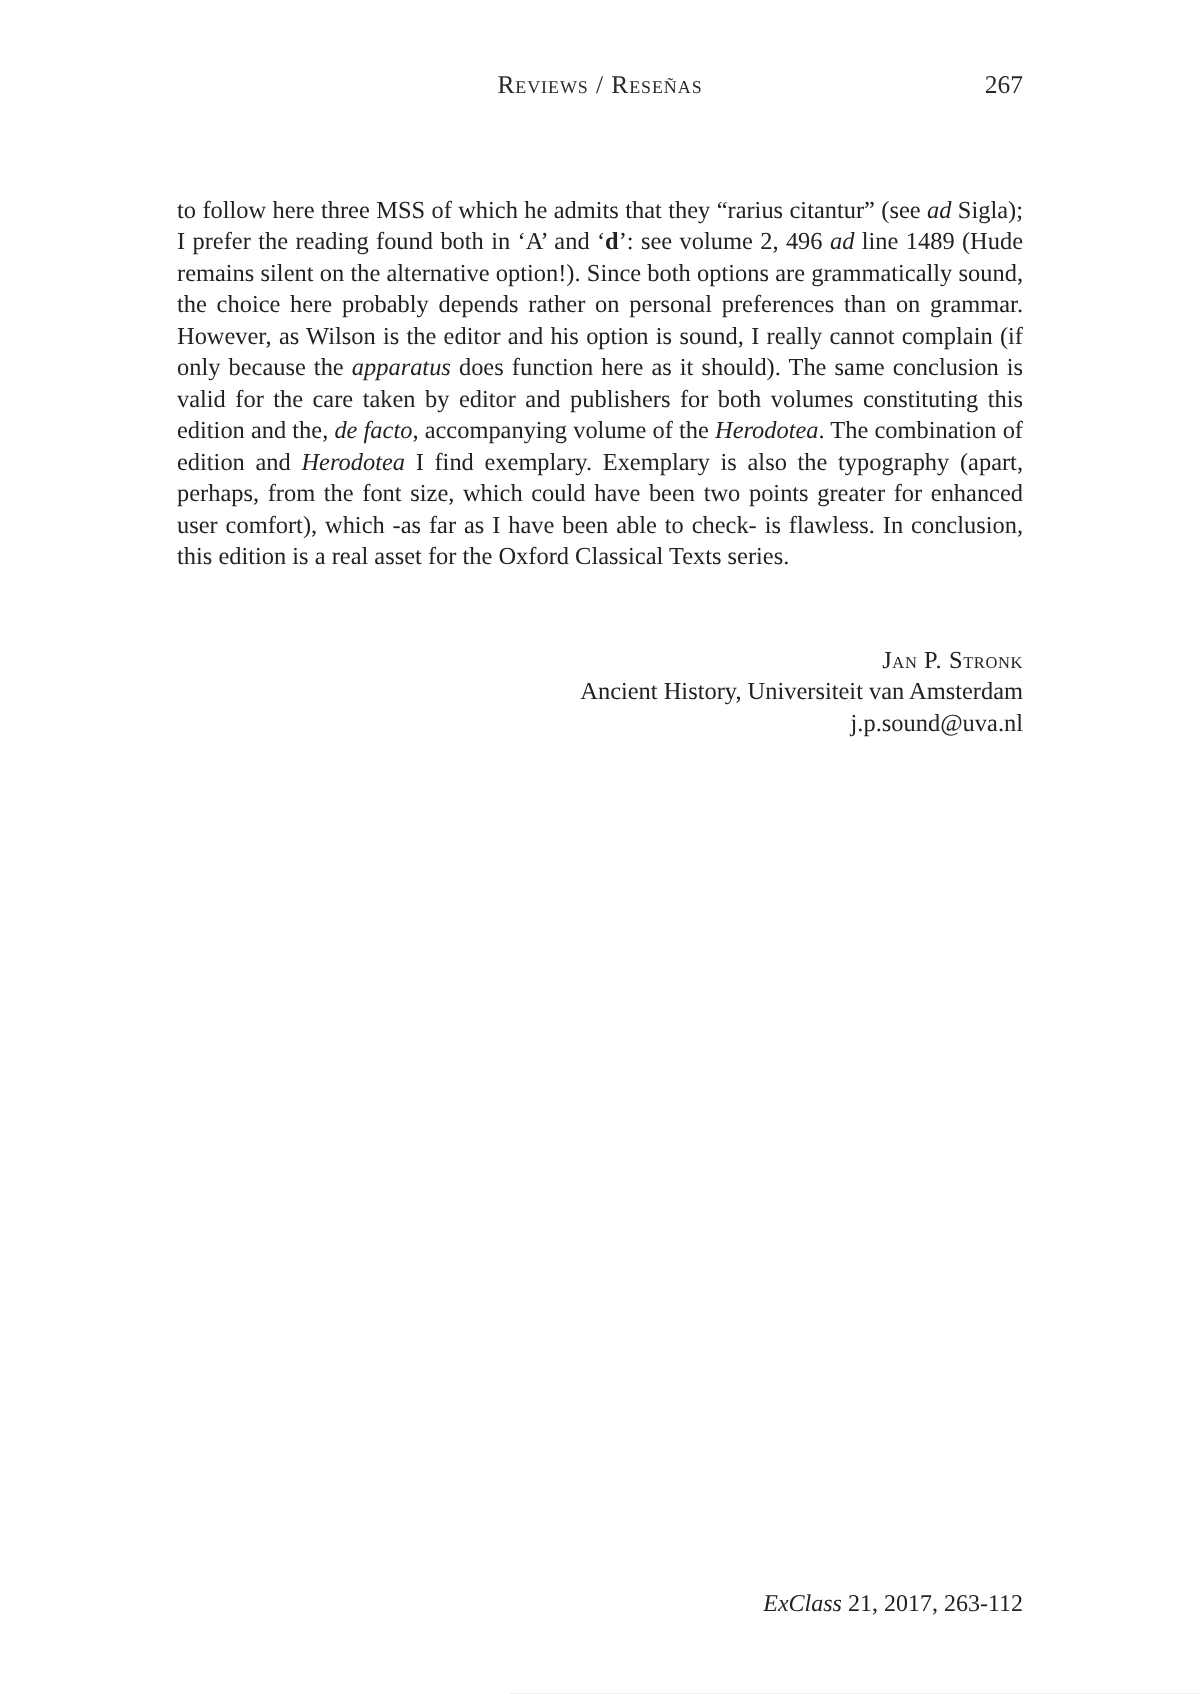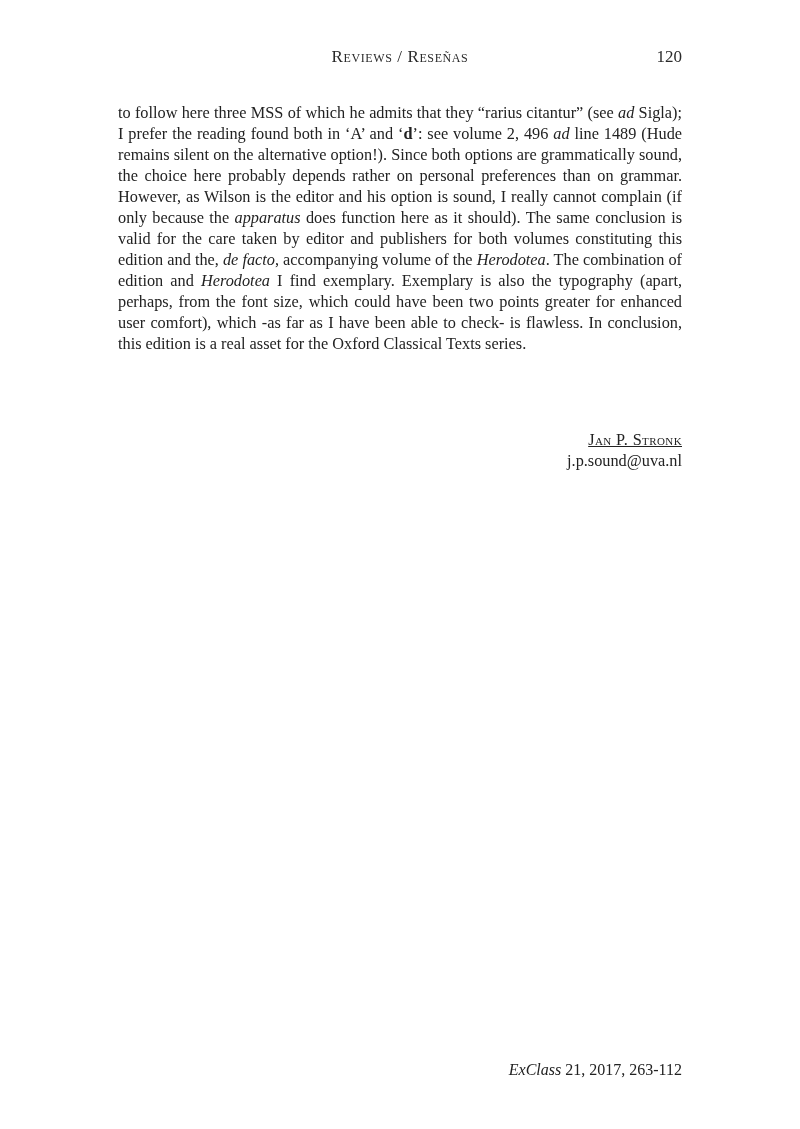--- a/index.html
+++ b/index.html
@@ -34,21 +34,21 @@
     }
     .page-number {
       position: absolute;
       top: 0;
       right: 0;
       font-size: 17px;
       color: #2a2a2a;
     }
     .review-body {
       position: absolute;
-      top: 102px;
+      top: 129px;
       left: 118px;
       width: 564px;
       margin: 0;
       font-size: 16.3px;
       line-height: 21px;
       text-align: justify;
       color: #222222;
     }
     .review-body em { font-style: italic; }
     .review-body strong { font-weight: bold; }
@@ -58,45 +58,45 @@
       left: 118px;
       width: 564px;
       text-align: right;
       font-size: 16.3px;
       line-height: 21px;
       color: #222222;
     }
     .author-name {
       font-variant: small-caps;
       letter-spacing: 0.4px;
-      text-decoration: underline;
     }
     .page-footer {
       position: absolute;
       top: 1061px;
       left: 118px;
       width: 564px;
       text-align: right;
       font-size: 16px;
       color: #222222;
     }
     .page-footer em { font-style: italic; }
   </style>
 </head>
 <body>
 
 <div class="page">
 
   <div class="running-header">
     <span class="running-head-title">Reviews / Reseñas</span>
-    <span class="page-number">120</span>
+    <span class="page-number">267</span>
   </div>
 
   <p class="review-body"><span>to follow here three MSS of which he admits that they “rarius citantur” (see </span><em>ad</em><span> Sigla); I prefer the reading found both in ‘A’ and ‘</span><strong>d</strong><span>’: see volume 2, 496 </span><em>ad</em><span> line 1489 (Hude remains silent on the alternative option!). Since both options are grammatically sound, the choice here probably depends rather on personal preferences than on grammar. However, as Wilson is the editor and his option is sound, I really cannot complain (if only because the </span><em>apparatus</em><span> does function here as it should). The same conclusion is valid for the care taken by editor and publishers for both volumes constituting this edition and the, </span><em>de facto</em><span>, accompanying volume of the </span><em>Herodotea</em><span>. The combination of edition and </span><em>Herodotea</em><span> I find exemplary. Exemplary is also the typography (apart, perhaps, from the font size, which could have been two points greater for enhanced user comfort), which -as far as I have been able to check- is flawless. In conclusion, this edition is a real asset for the Oxford Classical Texts series.</span></p>
 
   <div class="signature-block">
     <div class="author-name">Jan P. Stronk</div>
+    <div class="author-affiliation">Ancient History, Universiteit van Amsterdam</div>
     <div class="author-email">j.p.sound@uva.nl</div>
   </div>
 
   <div class="page-footer"><em>ExClass</em><span> 21, 2017, 263-112</span></div>
 
 </div>
 
 </body></html>

